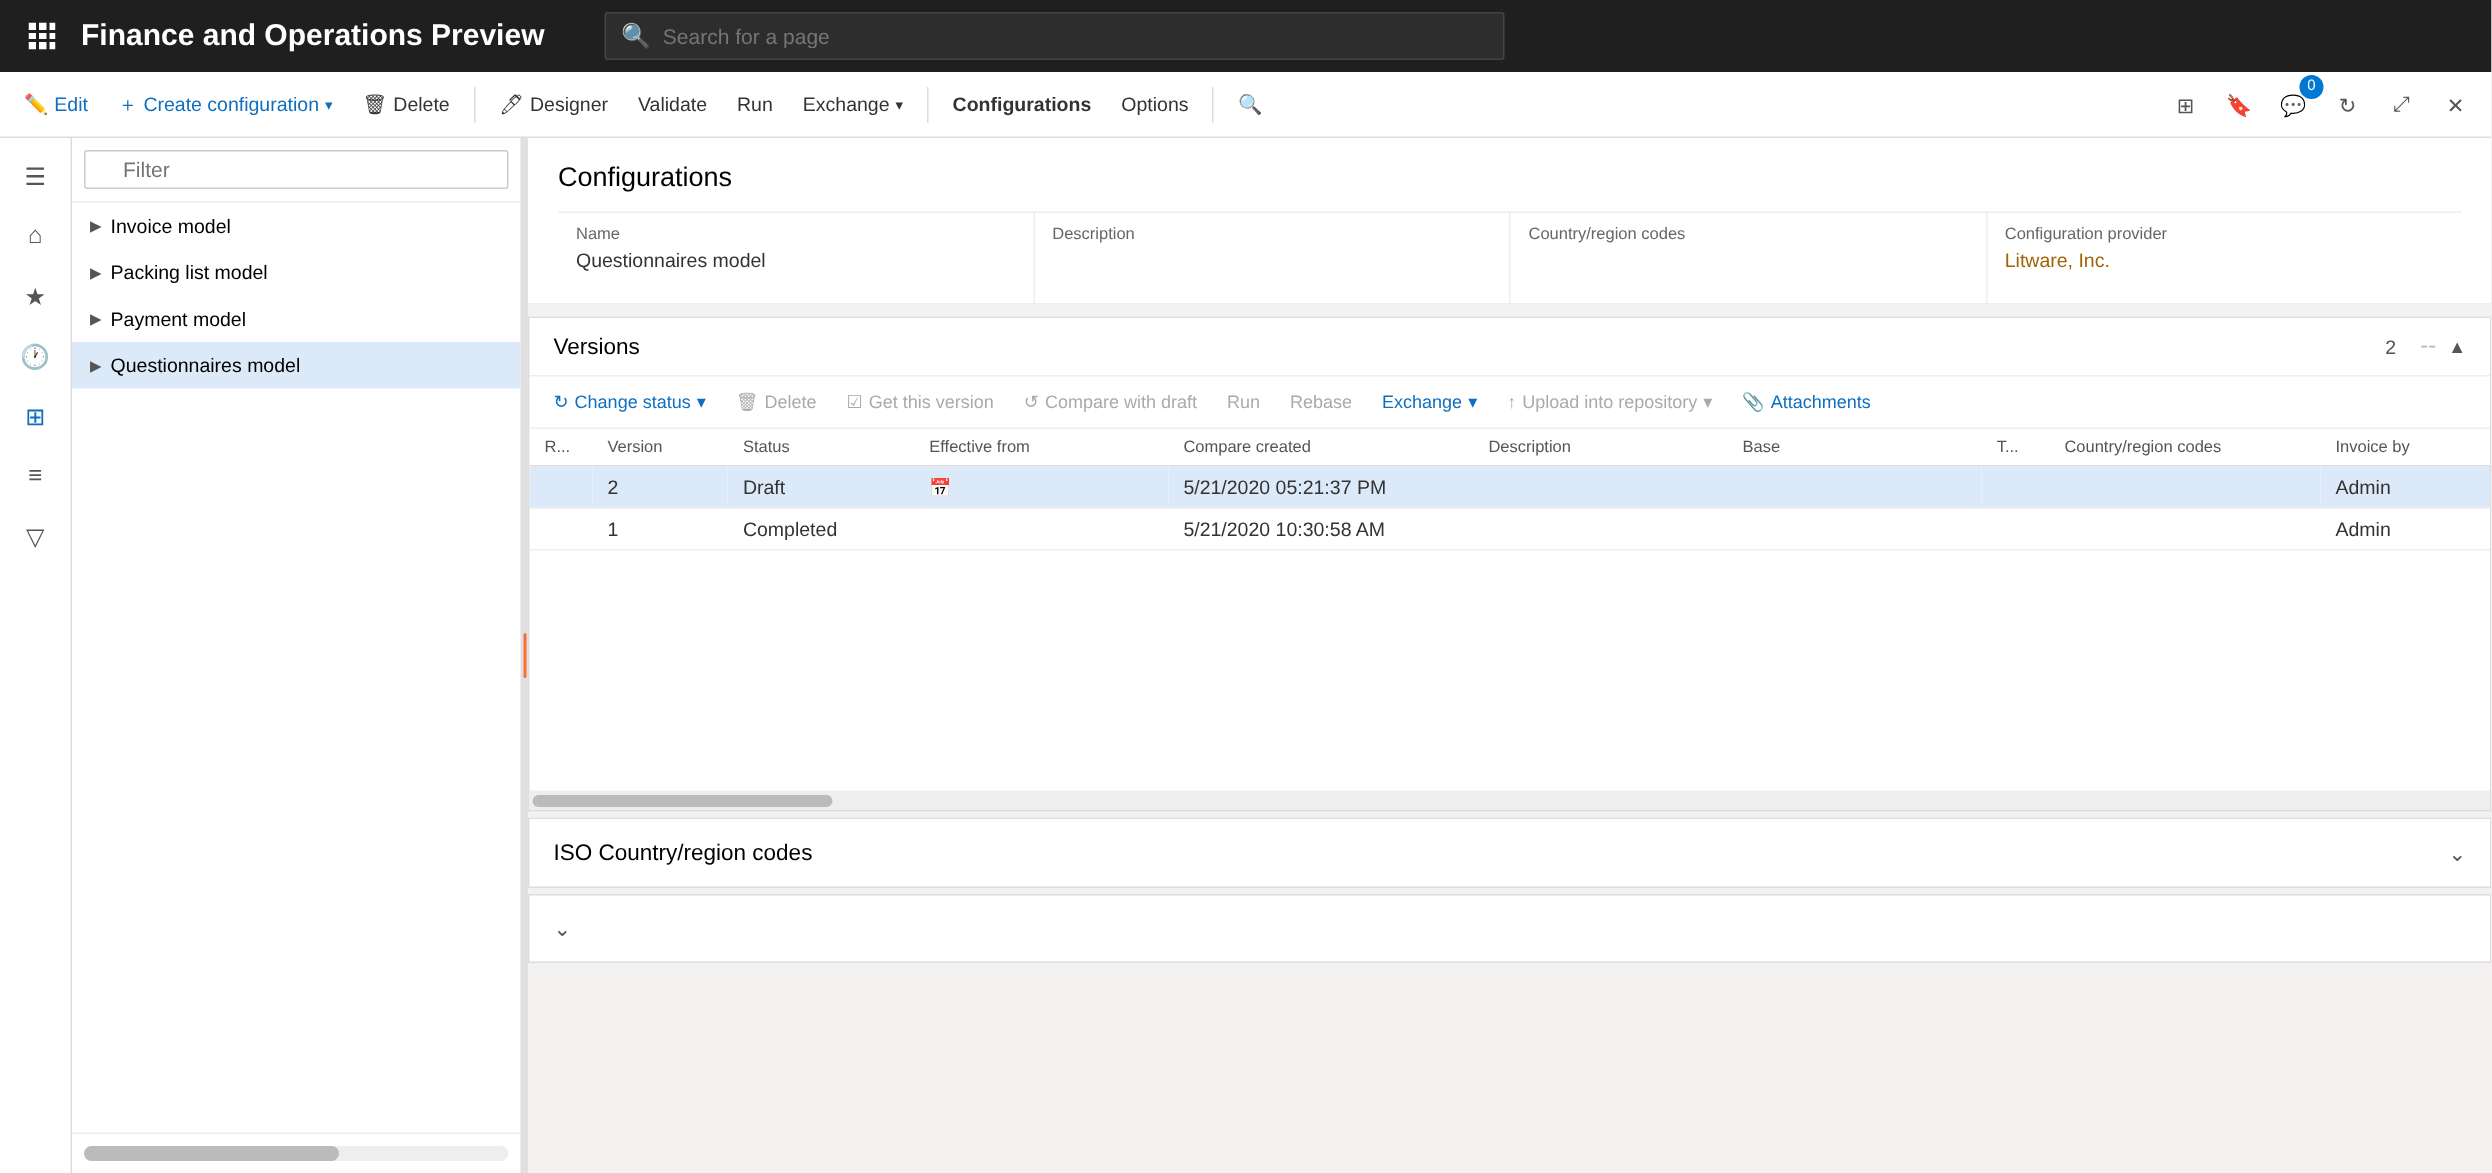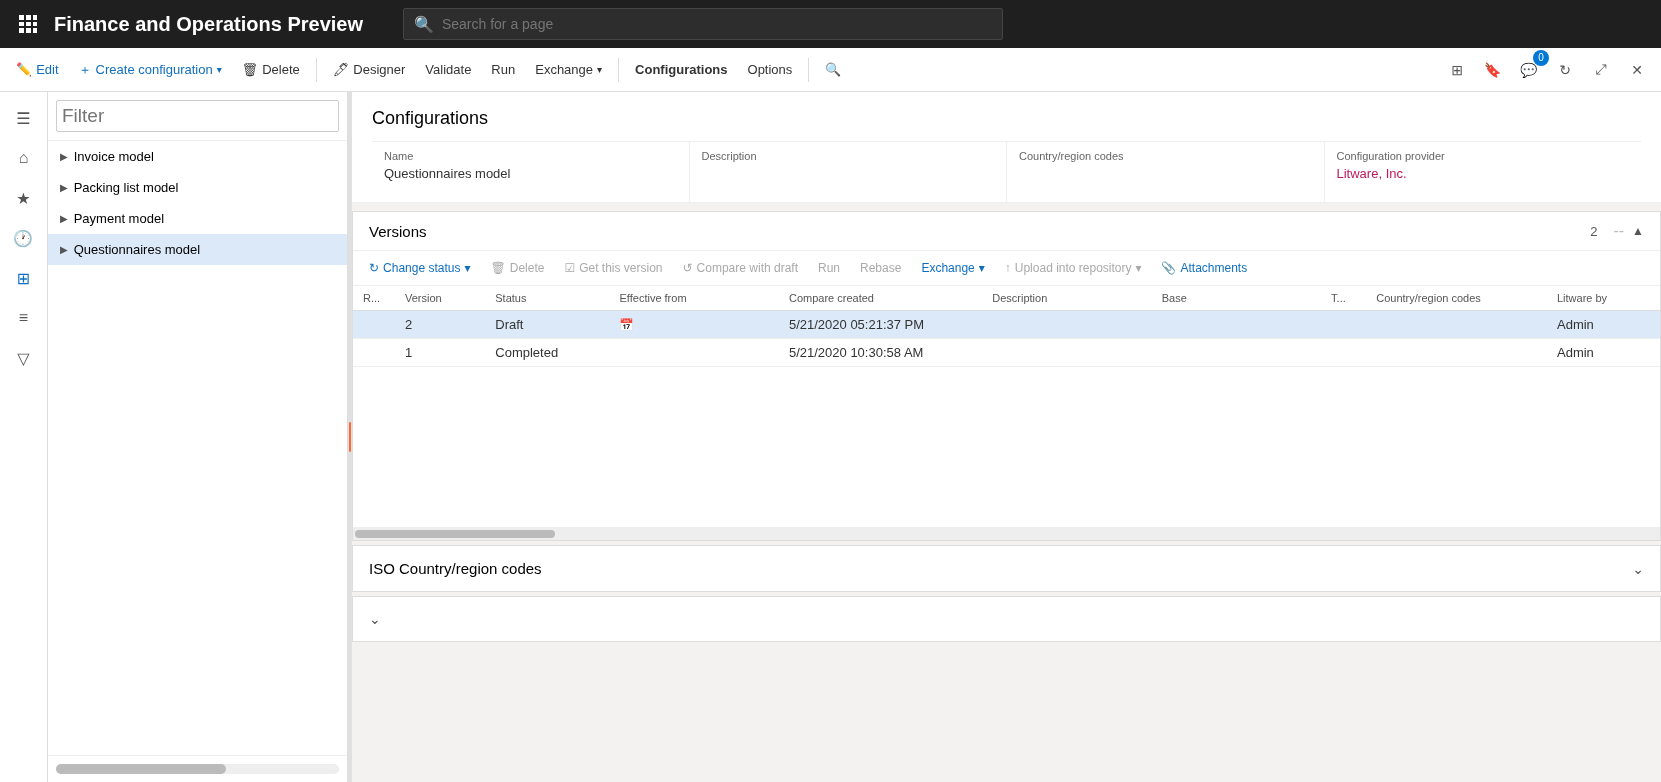--- a/index.html
+++ b/index.html
@@ -81,22 +81,22 @@
     
     .sidebar {
       width: 300px; background: #fff; border-right: 1px solid #ddd;
       display: flex; flex-direction: column;
     }
     .sidebar-filter {
       padding: 8px; border-bottom: 1px solid #eee;
       display: flex; align-items: center;
     }
     .sidebar-filter input {
-      border: 1px solid #ccc; border-radius: 2px; padding: 4px 5px;
-      font-size: 19px; width: 100%; outline: none;
+      border: 1px solid #ccc; border-radius: 2px; padding: 4px 25px;
+      font-size: 14px; width: 100%; outline: none;
     }
     .sidebar-list { flex: 1; overflow-y: auto; }
     .sidebar-item {
       display: flex; align-items: center; padding: 8px 12px;
       font-size: 13px; cursor: pointer; gap: 6px;
     }
     .sidebar-item.selected { background: #dce9f8; }
     .sidebar-item .expand-arrow { font-size: 10px; color: #555; }
 
     
@@ -111,21 +111,21 @@
     .config-header .page-title { font-size: 18px; font-weight: 400; margin-bottom: 12px; }
     .config-fields {
       display: flex; gap: 0; border-top: 1px solid #eee;
     }
     .config-field {
       flex: 1; padding: 8px 12px 21px;
       border-right: 1px solid #eee;
     }
     .config-field:last-child { border-right: none; }
     .config-field label { font-size: 11px; color: #666; display: block; margin-bottom: 4px; }
-    .config-field .value { font-size: 13px; color: #be185d; }
+    .config-field .value { font-size: 13px; color: #a16207; }
     .config-field .value.plain { color: #333; }
 
     
     .section {
       background: #fff; margin: 8px 0 0; border: 1px solid #ddd;
     }
     .section-header {
       display: flex; align-items: center; padding: 10px 16px;
       border-bottom: 1px solid #eee; cursor: pointer;
     }
@@ -410,21 +410,21 @@
               <tr>
                 <th class="col-r">R...</th>
                 <th class="col-version">Version</th>
                 <th class="col-status">Status</th>
                 <th class="col-effective">Effective from</th>
                 <th class="col-created">Compare created</th>
                 <th class="col-desc">Description</th>
                 <th class="col-base">Base</th>
                 <th class="col-t">T...</th>
                 <th class="col-country">Country/region codes</th>
-                <th class="col-createdby">Litware by</th>
+                <th class="col-createdby">Invoice by</th>
               </tr>
             </thead>
             <tbody>
               <tr class="selected">
                 <td></td>
                 <td>2</td>
                 <td>Draft</td>
                 <td>
                   <span class="cal-icon">📅</span>
                 </td>

